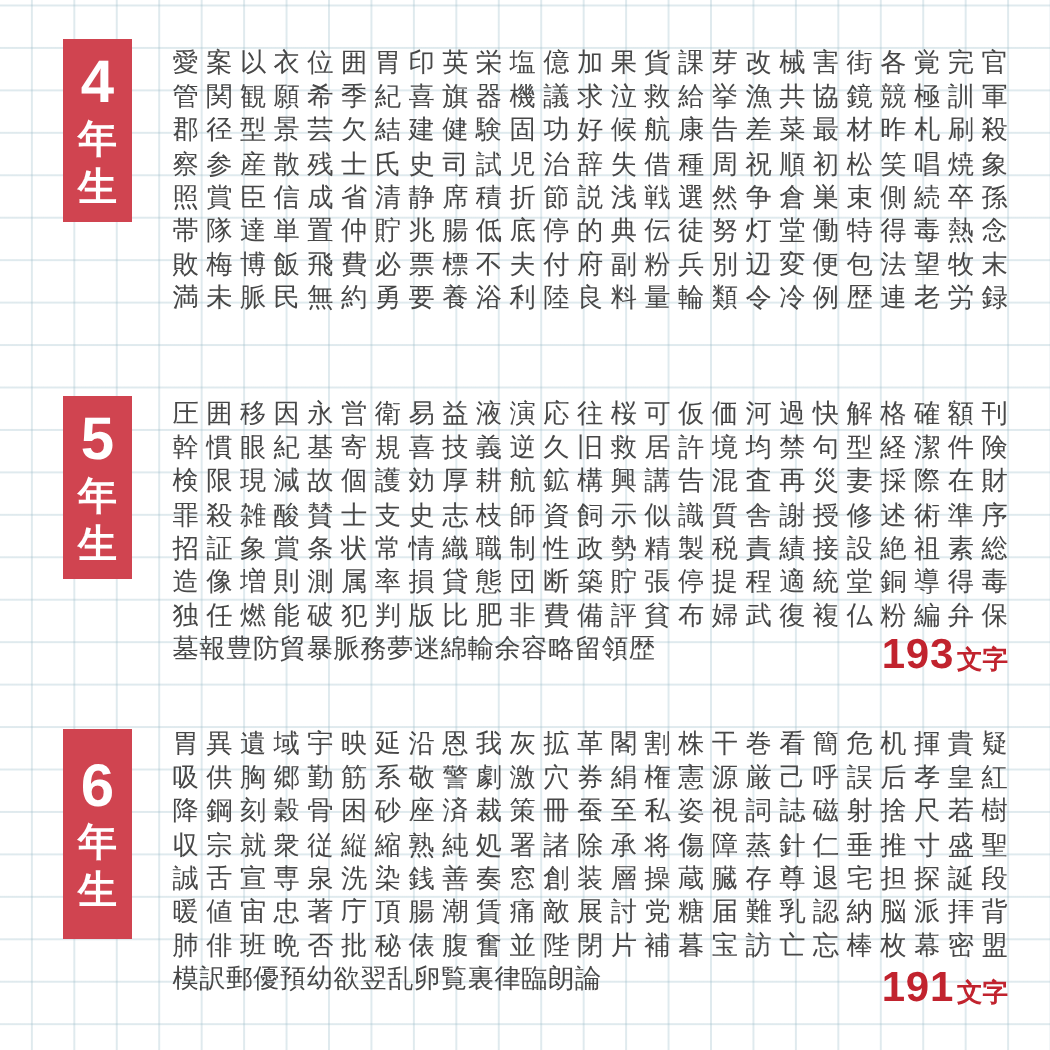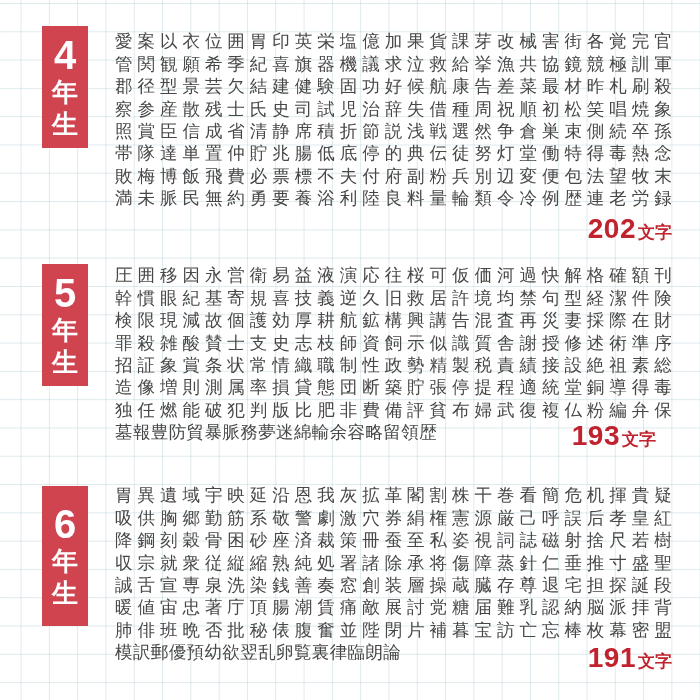--- a/index.html
+++ b/index.html
@@ -34,21 +34,21 @@
     display:flex;justify-content:space-between;align-items:center;
     height:22.4px;
     color:#474747;font-size:17.5px;line-height:1;
   }
   .kanji-line.short{justify-content:flex-start;}
   .kanji-line.short span{margin-right:0.4px;}
   .count{color:#c1232e;text-align:right;white-space:nowrap;}
   .count-num{font-size:28px;font-weight:700;letter-spacing:0.5px;}
   .count-unit{font-size:17px;font-weight:700;margin-left:2px;}
   .s1 .count{margin-top:3px;}
-  .s2 .count{position:absolute;right:16px;top:155px;}
+  .s2 .count{position:absolute;right:0;top:155px;}
   .s3 .count{position:absolute;right:0;top:157px;padding-left:12px;}
 </style>
 </head>
 <body>
 
 <div class="page">
 
   <section class="grade-section s1">
     <div class="grade-box">
       <div class="grade-num">4</div>
@@ -267,23 +267,20 @@
             <span>令</span>
             <span>冷</span>
             <span>例</span>
             <span>歴</span>
             <span>連</span>
             <span>老</span>
             <span>労</span>
             <span>録</span>
           </div>
         </div>
-      <div class="count">
-        <span class="count-num">202</span><span class="count-unit">文字</span>
-      </div>
     </div>
   </section>
 
   <section class="grade-section s2">
     <div class="grade-box">
       <div class="grade-num">5</div>
       <div class="grade-char">年</div>
       <div class="grade-char">生</div>
     </div>
     <div class="text-col">

